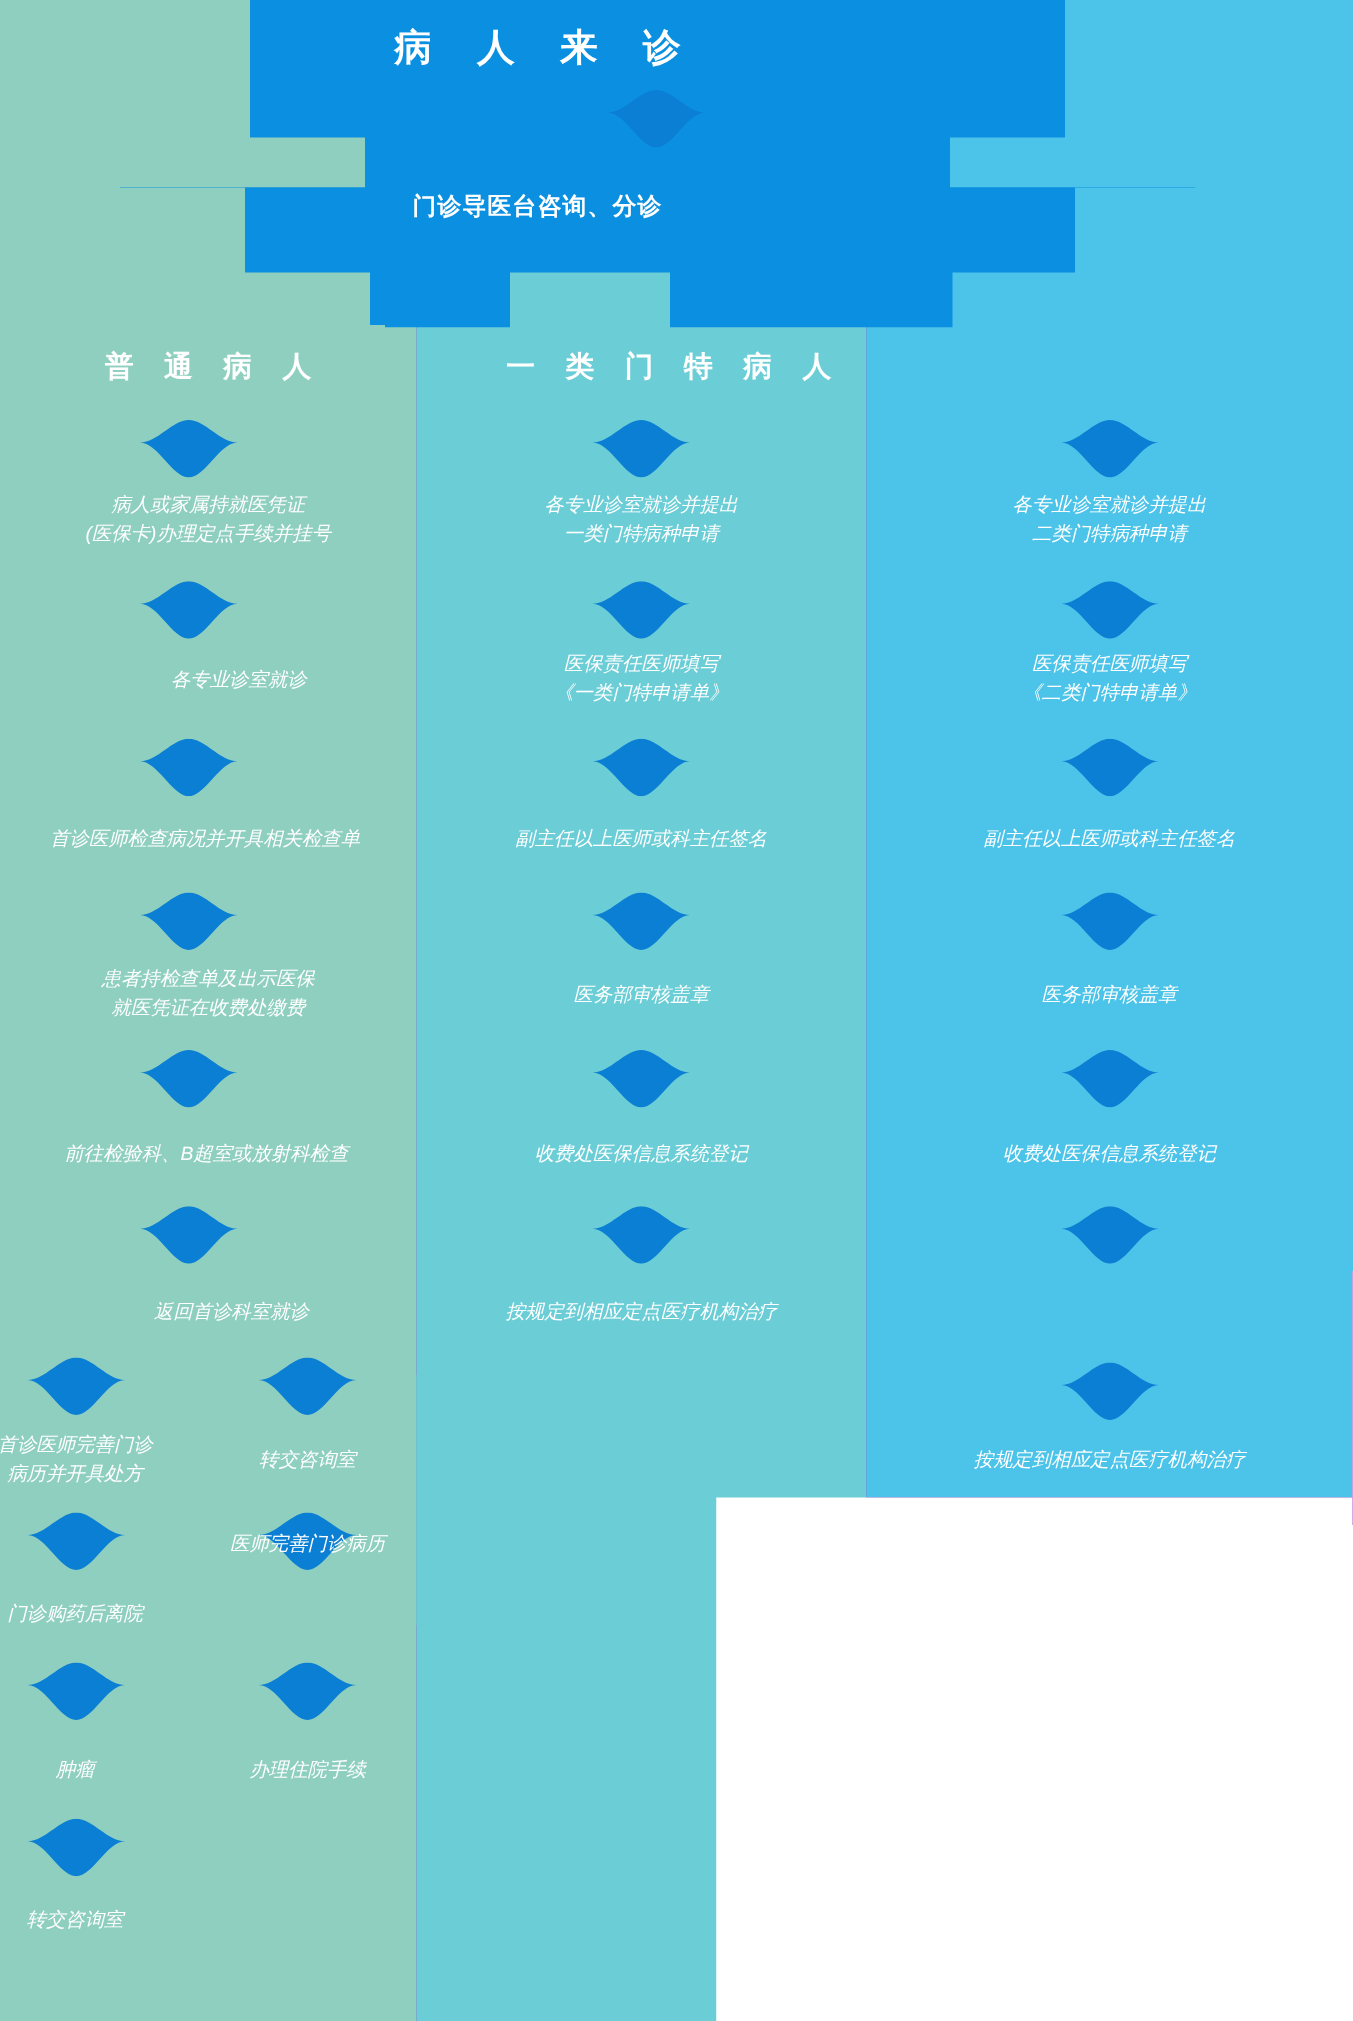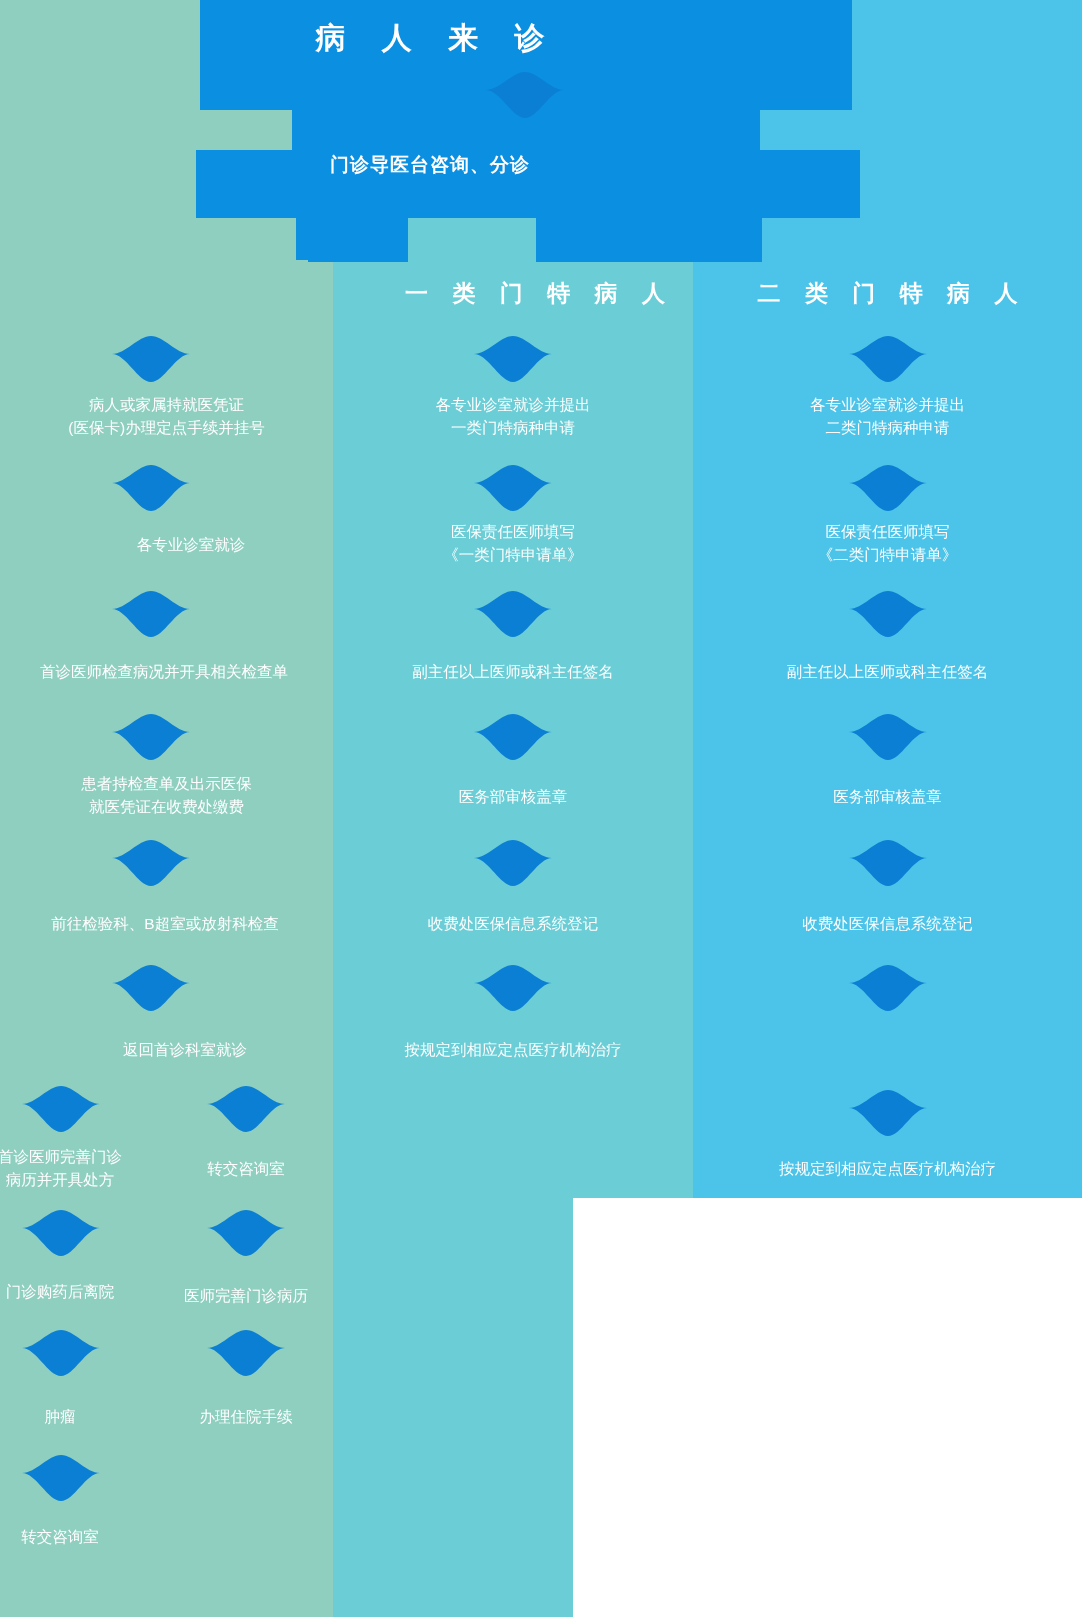--- a/index.html
+++ b/index.html
@@ -105,20 +105,21 @@
   .arrow svg { display: block; }
 
   
   .step {
     position: absolute;
     color: #ffffff;
     font-size: 15.5px;
     line-height: 23px;
     text-align: center;
     white-space: pre-line;
+    font-style: italic;
   }
 </style>
 </head>
 <body>
 
 <div id="canvas">
 
   <div class="band band-green"></div>
   <div class="band band-teal"></div>
   <div class="band-blue-clip"></div>
@@ -144,22 +145,22 @@
   <div class="header-title">病 人 来 诊</div>
 
   <div class="arrow" style="left:486px; top:72px;">
     <svg viewBox="0 0 78 46" width="78" height="46">
         <path d="M0,18 C14,18 26,0 39,0 C52,0 64,18 78,18 C64,18 52,46 39,46 C26,46 14,18 0,18 Z" fill="#0b7fd4"></path>
       </svg>
   </div>
 
   <div class="header-sub">门诊导医台咨询、分诊</div>
 
+  <div class="col-title" style="left:0px; top:278px; width:333px;">普 通 病 人</div>
   <div class="col-title" style="left:333px; top:278px; width:404px;">一 类 门 特 病 人</div>
-  <div class="col-title" style="left:693px; top:278px; width:389px;">二 类 门 特 病 人</div>
 
   <div class="arrow" style="left:112px; top:336px;">
     <svg viewBox="0 0 78 46" width="78" height="46">
         <path d="M0,18 C14,18 26,0 39,0 C52,0 64,18 78,18 C64,18 52,46 39,46 C26,46 14,18 0,18 Z" fill="#0b7fd4"></path>
       </svg>
   </div>
   <div class="step" style="left:0px; top:393px; width:333px;">病人或家属持就医凭证
 (医保卡)办理定点手续并挂号</div>
 
   <div class="arrow" style="left:112px; top:465px;">
@@ -218,21 +219,21 @@
         <path d="M0,18 C14,18 26,0 39,0 C52,0 64,18 78,18 C64,18 52,46 39,46 C26,46 14,18 0,18 Z" fill="#0b7fd4"></path>
       </svg>
   </div>
   <div class="arrow" style="left:207px; top:1210px;">
     <svg viewBox="0 0 78 46" width="78" height="46">
         <path d="M0,18 C14,18 26,0 39,0 C52,0 64,18 78,18 C64,18 52,46 39,46 C26,46 14,18 0,18 Z" fill="#0b7fd4"></path>
       </svg>
   </div>
 
   <div class="step" style="left:-40px; top:1280px; width:200px;">门诊购药后离院</div>
-  <div class="step" style="left:146px; top:1284px; width:200px;">医师完善门诊病历</div>
+  <div class="step" style="left:146px; top:1224px; width:200px;">医师完善门诊病历</div>
 
   <div class="arrow" style="left:22px; top:1330px;">
     <svg viewBox="0 0 78 46" width="78" height="46">
         <path d="M0,18 C14,18 26,0 39,0 C52,0 64,18 78,18 C64,18 52,46 39,46 C26,46 14,18 0,18 Z" fill="#0b7fd4"></path>
       </svg>
   </div>
   <div class="arrow" style="left:207px; top:1330px;">
     <svg viewBox="0 0 78 46" width="78" height="46">
         <path d="M0,18 C14,18 26,0 39,0 C52,0 64,18 78,18 C64,18 52,46 39,46 C26,46 14,18 0,18 Z" fill="#0b7fd4"></path>
       </svg>

